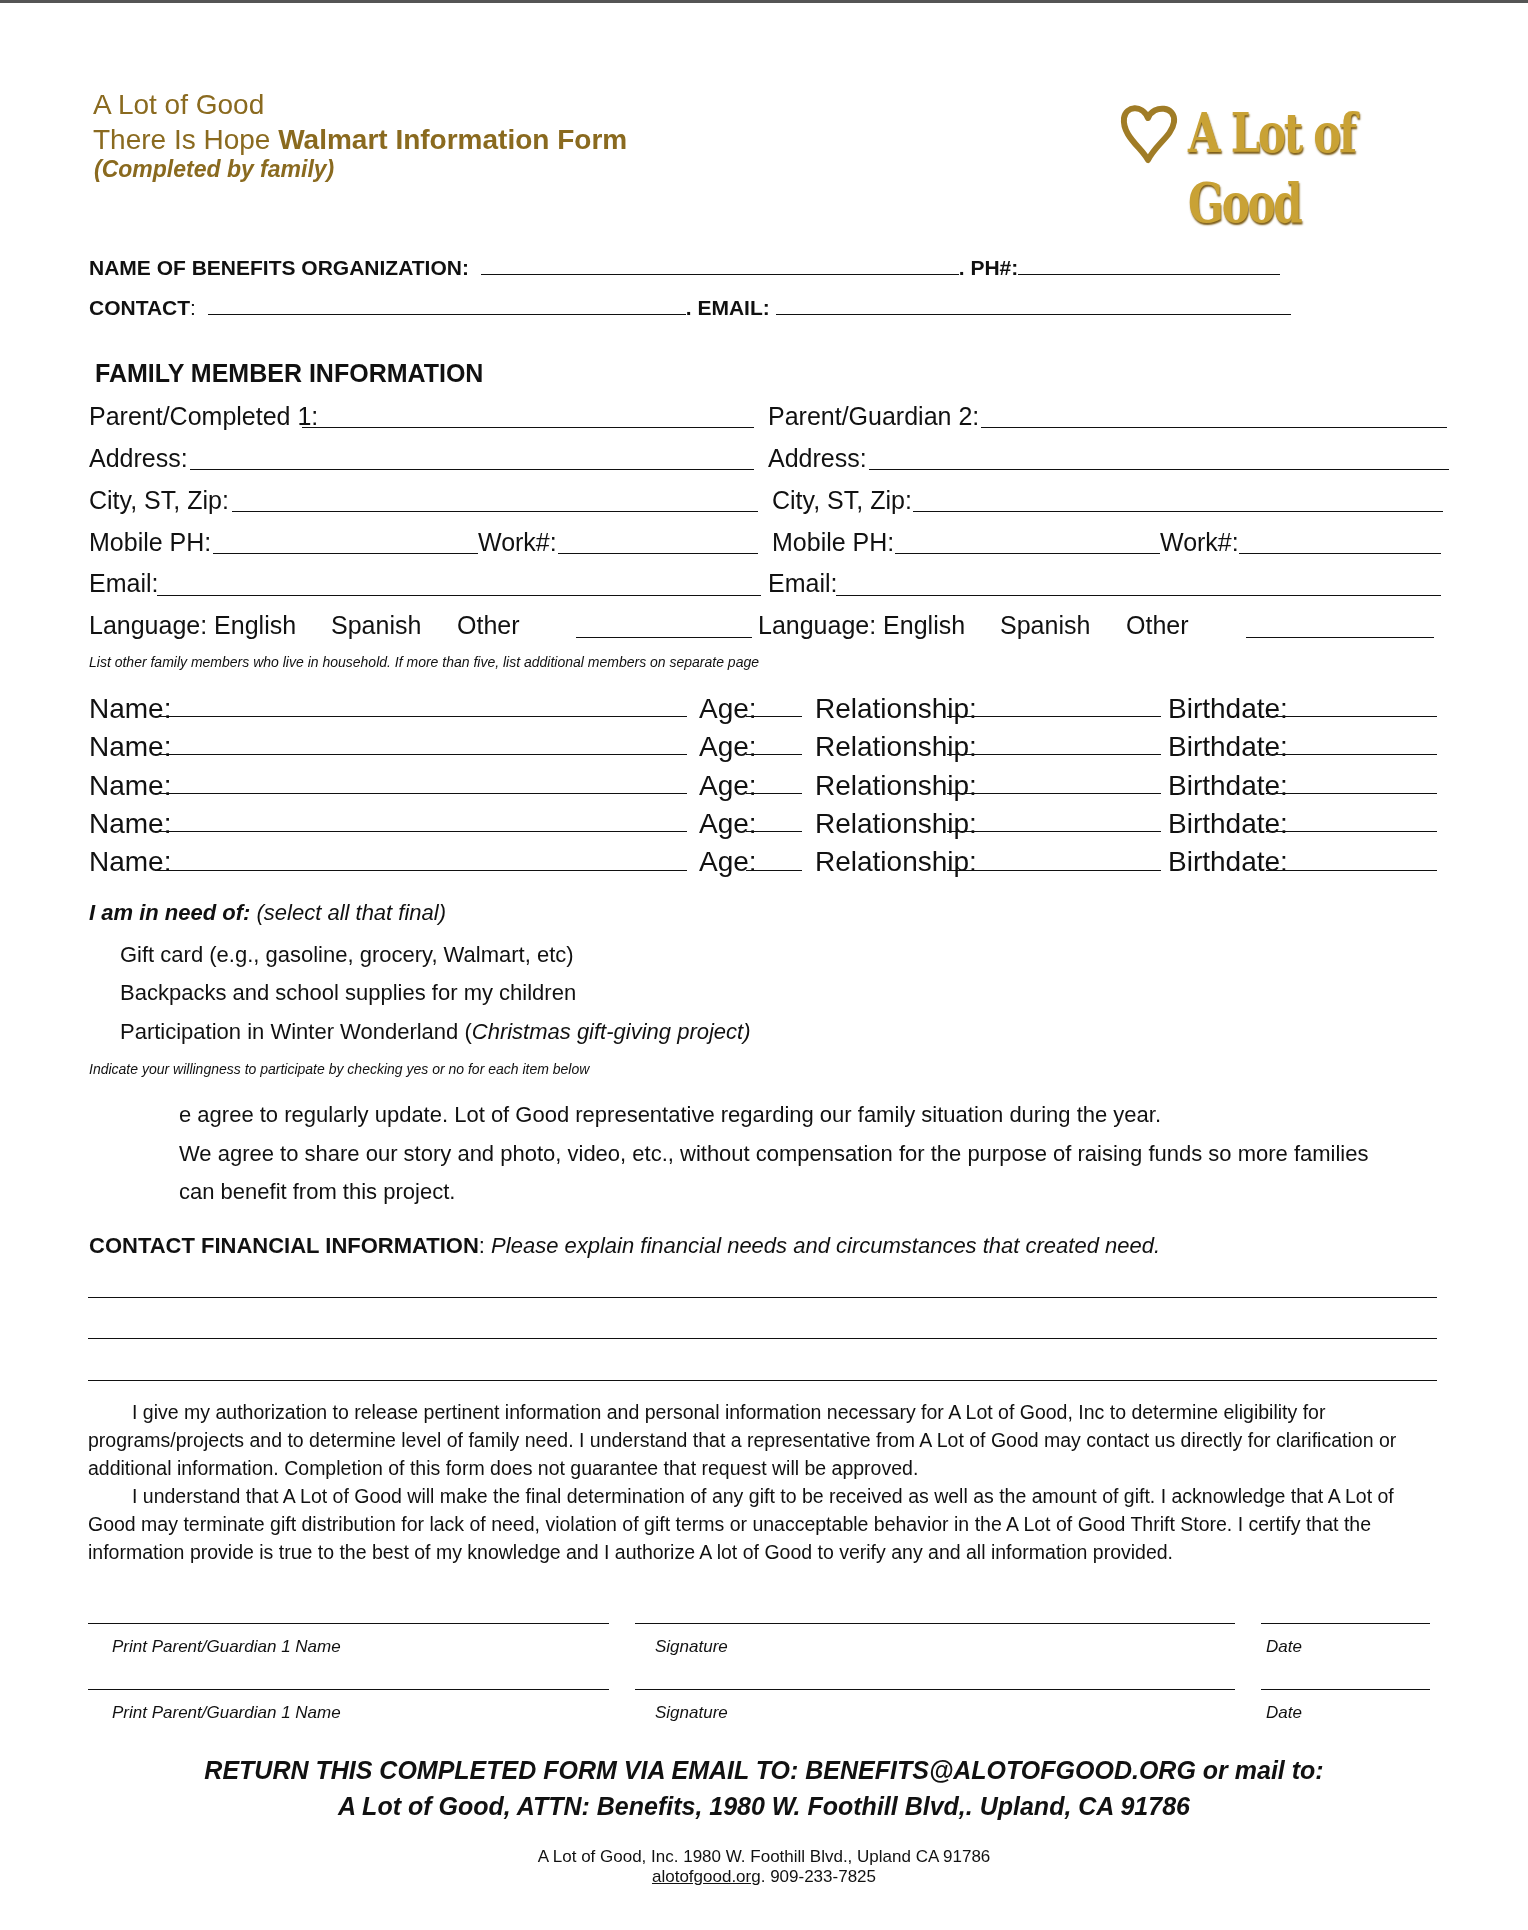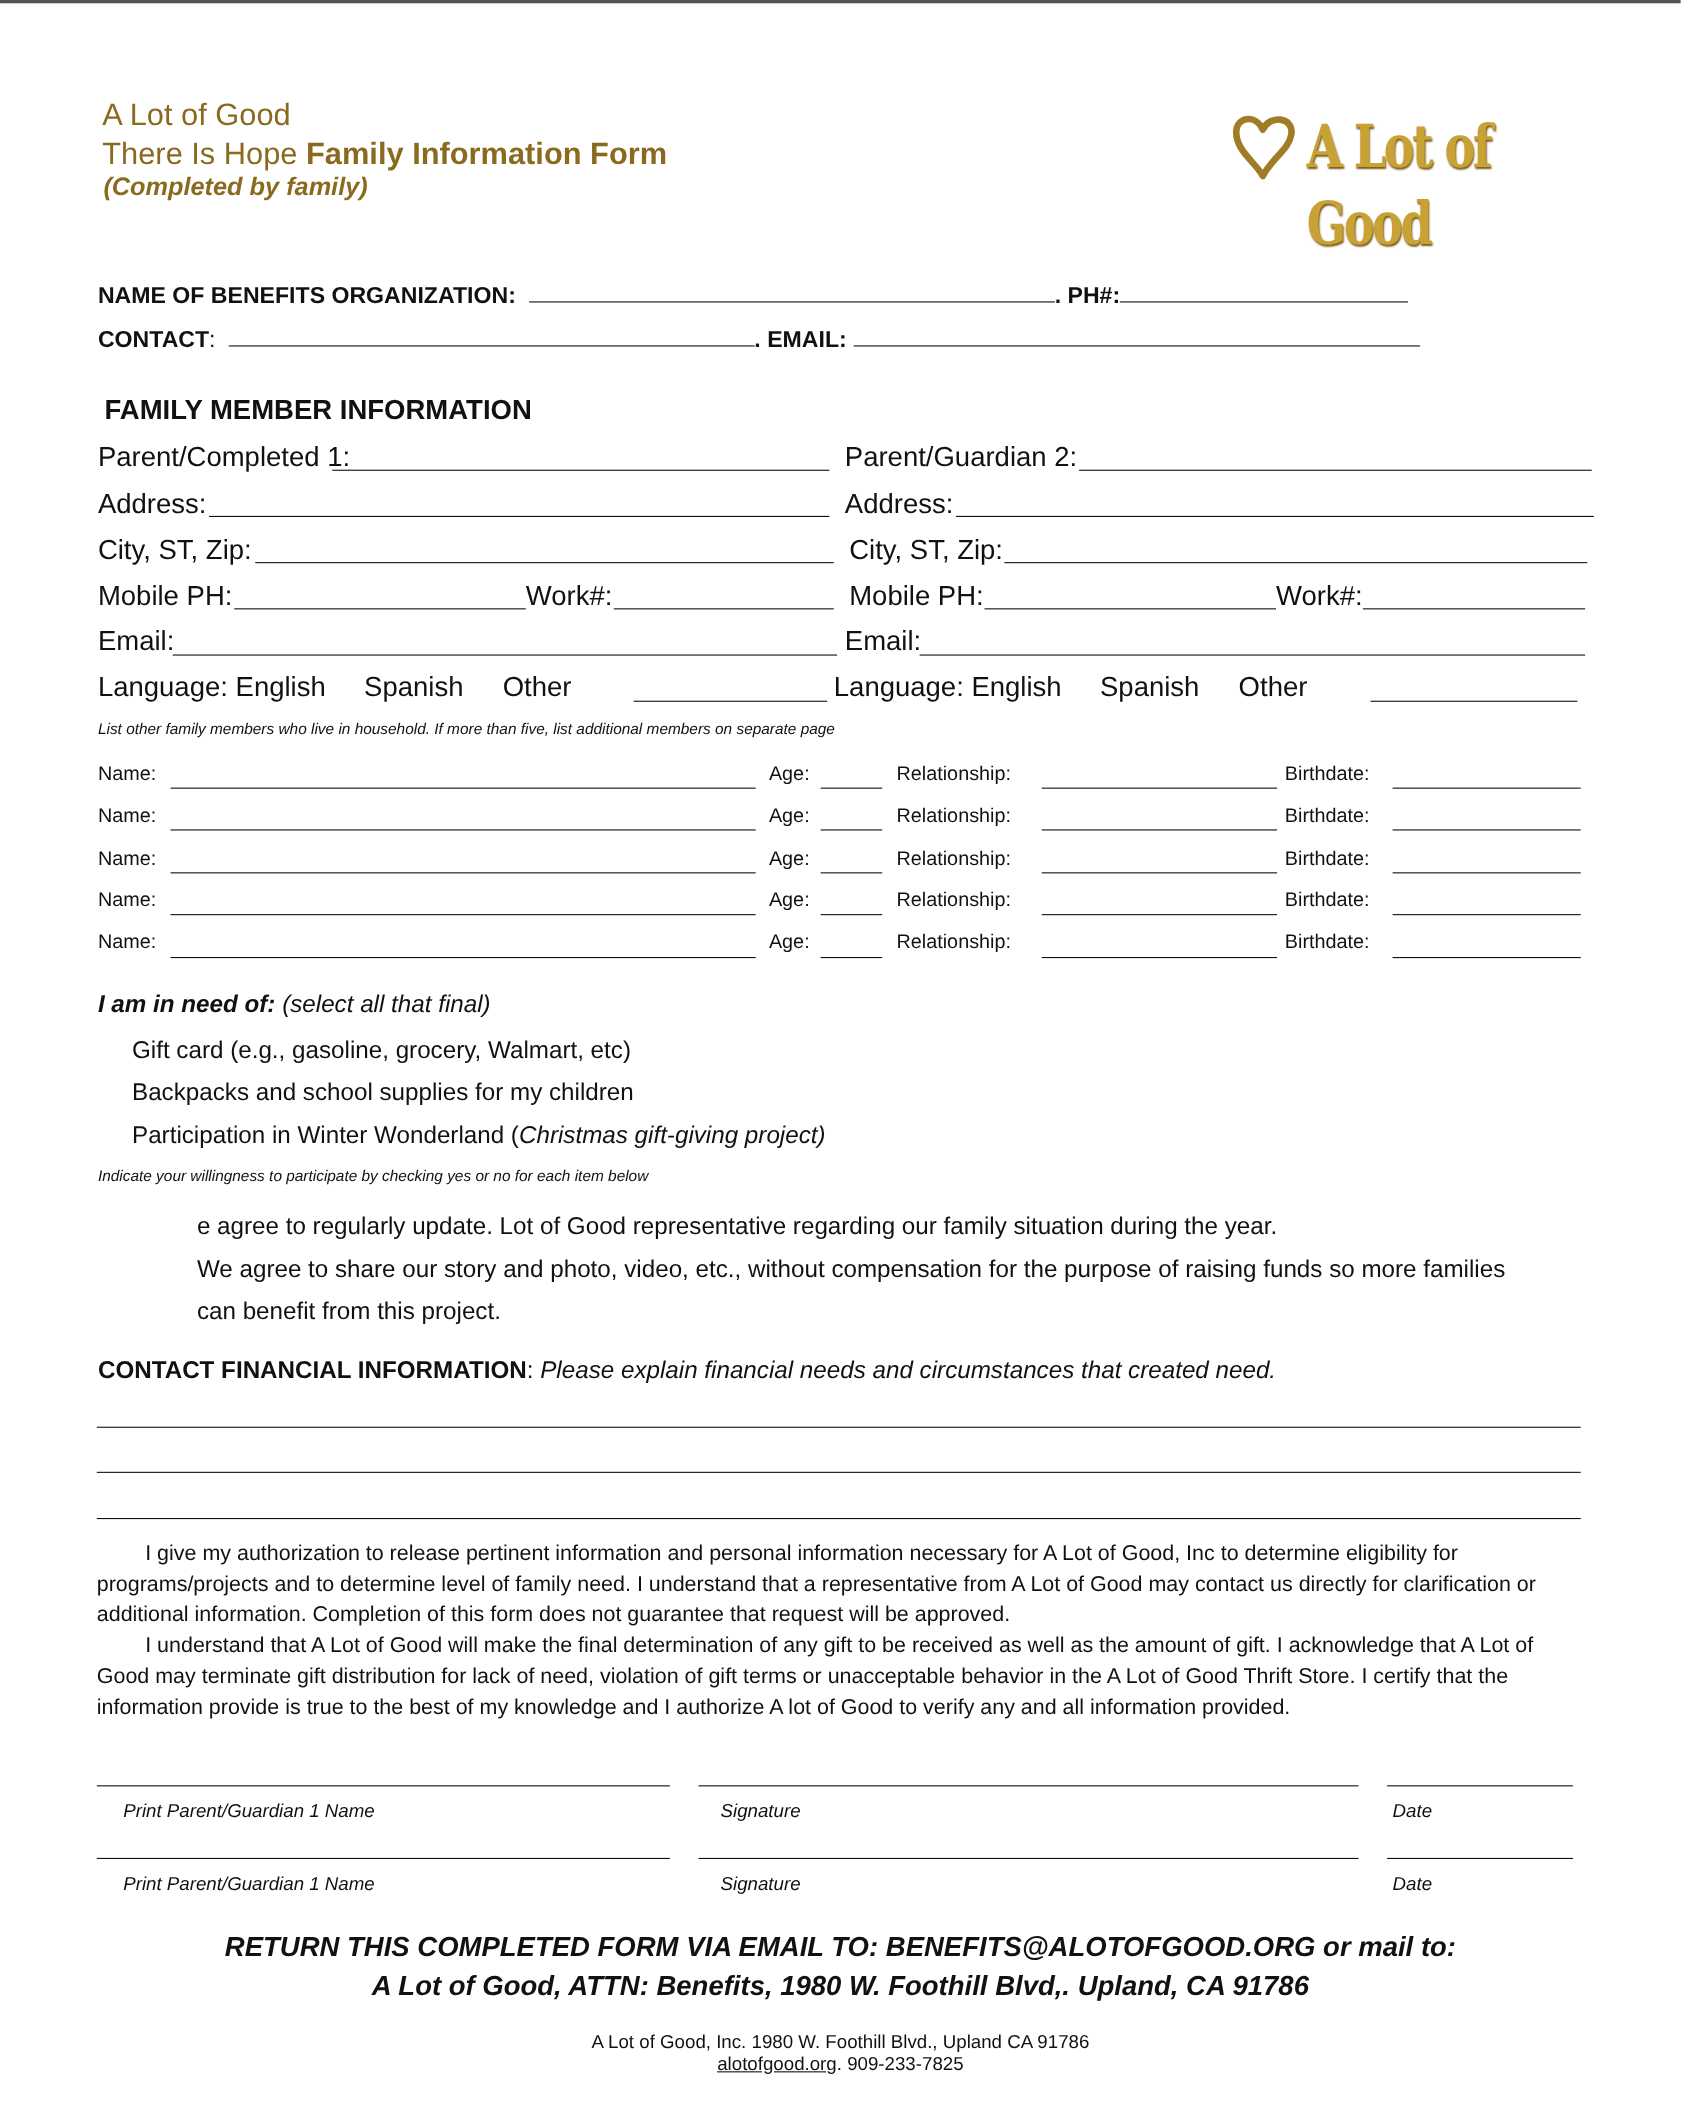--- a/index.html
+++ b/index.html
@@ -15,38 +15,38 @@
   .logo-text { position:absolute; left:70px; top:2px; font-family:"DejaVu Serif", serif;
      font-size:54px; line-height:70px; font-weight:bold; color:#c9a235;
      letter-spacing:-3px; transform:scaleX(0.78); transform-origin:left center;
      text-shadow:1px 2px 2px #7a5a14; }
   .ref { font-size:21px; font-weight:bold; }
   .line { display:inline-block; border-bottom:1.6px solid #111; height:20px; vertical-align:baseline; }
   .rowlbl { font-size:25px; }
   .fill { position:absolute; border-bottom:1.6px solid #111; height:0; }
   .sec { font-size:25px; font-weight:bold; }
   .ital-b { font-size:14px; font-weight:normal; font-style:italic; }
-  .mem { font-size:18px; }
+  .mem { font-size:28px; }
   .body22 { font-size:22px; }
   .para { position:absolute; left:88px; width:1350px; font-size:19.5px; line-height:28px; white-space:normal; }
   .para p { margin:0; text-indent:44px; }
   .siglbl { font-size:17px; font-style:italic; }
   .ret { font-size:25px; font-weight:bold; font-style:italic; text-align:center; width:1528px; left:0; }
   .foot { font-size:17px; text-align:center; width:1528px; left:0; }
   .foot u { text-decoration:underline; }
 </style>
 </head>
 <body>
 
 <div class="topbar"></div>
 
 <div class="abs gold hdr1" style="left:93px; top:89px;">A Lot of Good</div>
 <div class="abs gold hdr1" style="left:93px; top:124px;">
   <span>There Is Hope</span>
-  <span class="hdr-b">Family Information Form</span>
+  <span class="hdr-b">Walmart Information Form</span>
 </div>
 <div class="abs gold hdr3" style="left:94px; top:156px;">(Completed by family)</div>
 
 <div class="logo">
   <svg width="64" height="70" viewBox="0 0 64 70" style="position:absolute;left:0;top:4px;">
     <path d="M30 60 C 24 48, 4 36, 6 18 C 8 6, 24 4, 30 18 C 36 4, 58 6, 56 22 C 54 36, 38 44, 30 60 Z" fill="none" stroke="#a07c26" stroke-width="6" stroke-linejoin="round"></path>
   </svg>
   <div class="logo-text">A Lot of Good</div>
 </div>
 

